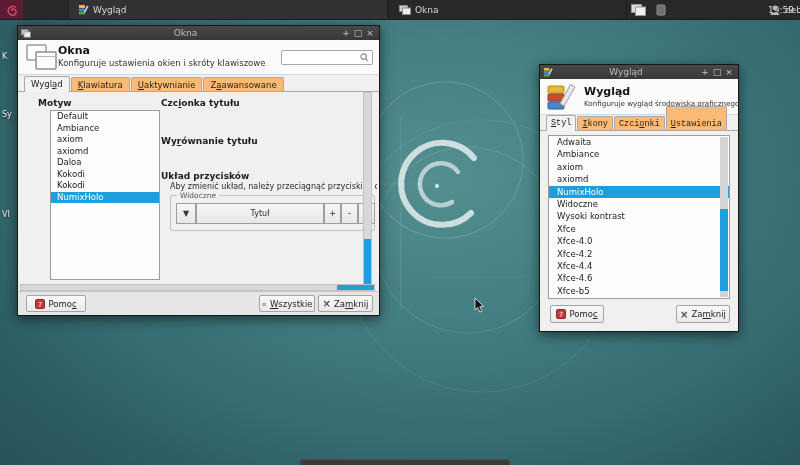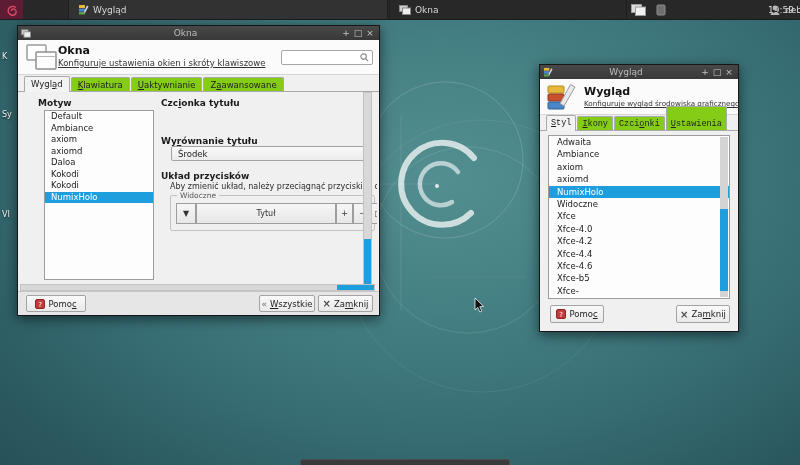--- a/index.html
+++ b/index.html
@@ -37,25 +37,25 @@
     box-shadow:0 3px 12px rgba(0,0,0,.55);z-index:10;}
   .window *{box-sizing:border-box;}
   .titlebar{position:absolute;left:0;top:0;right:0;height:14px;
     background:linear-gradient(#484848,#383838);display:flex;align-items:center;
     color:#c2c2c2;font-size:9px;padding:0 3px;}
   .tb-title{flex:1;text-align:center;color:#bdbdbd;}
   .tb-btn{width:12px;text-align:center;font-size:9px;line-height:14px;color:#c5c5c5;}
   .win-header{position:absolute;left:0;right:0;background:#fbfbfb;
     border-bottom:1px solid #d6d6d6;}
   .hdr-title{position:absolute;font-size:11px;font-weight:bold;color:#141414;}
-  .hdr-sub{position:absolute;font-size:8.5px;color:#333;white-space:nowrap;text-decoration:underline;}
+  .hdr-sub{position:absolute;font-size:8.5px;color:#333;white-space:nowrap;}
   .tabbar{position:absolute;left:0;right:0;display:flex;align-items:flex-end;
     padding-left:6px;border-bottom:1px solid #a9a9a9;}
   .tab{font-size:8.5px;color:#222;padding:2px 6px 1px;margin-right:1px;
-    border:1px solid #a9a9a9;border-bottom:none;background:#84cc16;
+    border:1px solid #a9a9a9;border-bottom:none;background:#fdba74;
     border-radius:2px 2px 0 0;position:relative;}
   .tab.active{background:#f3f3f3;padding-bottom:3px;margin-bottom:-1px;z-index:2;}
   u{text-decoration:underline;}
   .listbox{position:absolute;background:#fdfdfd;border:1px solid #9c9c9c;overflow:hidden;}
   .list-item{padding-left:6px;font-size:8.5px;color:#1b1b1b;white-space:nowrap;}
   .list-item.selected{background:#1f9ede;color:#fff;}
   .sec-label{position:absolute;font-size:9px;font-weight:bold;color:#1b1b1b;white-space:nowrap;}
   .btn{background:linear-gradient(#f9f9f9,#e9e9e9);border:1px solid #a3a3a3;
     border-radius:2px;font-size:8.5px;color:#222;display:flex;align-items:center;
     justify-content:center;gap:3px;position:absolute;}
@@ -176,46 +176,43 @@
 
   <div class="tabbar" style="top:49px;height:17px;">
     <div class="tab active">Wygl<u>ą</u>d</div>
     <div class="tab"><u>K</u>lawiatura</div>
     <div class="tab"><u>U</u>aktywnianie</div>
     <div class="tab">Z<u>a</u>awansowane</div>
   </div>
 
   <div style="position:absolute;left:0;top:66px;width:359px;height:192px;overflow:hidden;">
     <div class="sec-label" style="left:20px;top:6px;">Motyw</div>
-    <div class="listbox" style="left:26px;top:18px;width:110px;height:170px;">
+    <div class="listbox" style="left:32px;top:18px;width:110px;height:170px;">
       <div class="list-item" style="height:11.5px;line-height:11.5px">Default</div>
       <div class="list-item" style="height:11.5px;line-height:11.5px">Ambiance</div>
       <div class="list-item" style="height:11.5px;line-height:11.5px">axiom</div>
       <div class="list-item" style="height:11.5px;line-height:11.5px">axiomd</div>
       <div class="list-item" style="height:11.5px;line-height:11.5px">Daloa</div>
       <div class="list-item" style="height:11.5px;line-height:11.5px">Kokodi</div>
       <div class="list-item" style="height:11.5px;line-height:11.5px">Kokodi</div>
       <div class="list-item selected" style="height:11.5px;line-height:11.5px">NumixHolo</div>
     </div>
 
     <div class="sec-label" style="left:143px;top:6px;">Czc<u>i</u>onka tytułu</div>
 
     <div class="sec-label" style="left:143px;top:44px;">Wy<u>r</u>ównanie tytułu</div>
-    <div class="combo" style="left:153px;top:54px;width:196px;height:15px;">
-      <span>Środek</span>
-    </div>
 
     <div class="sec-label" style="left:143px;top:79px;">Układ przycisków</div>
     <div class="hint" style="left:152px;top:90px;width:207px;">Aby zmienić układ, należy przeciągnąć przyciski w odpowiednie</div>
 
     <div class="fieldset" style="left:152px;top:103px;width:205px;height:36px;">
       <span class="fs-legend">Widoczne</span>
       <div style="position:absolute;left:5px;top:7px;display:flex;">
         <span class="mini-btn" style="width:20px">▼</span>
-        <span class="mini-btn" style="width:140px">Tytuł</span>
+        <span class="mini-btn" style="width:128px">Tytuł</span>
         <span class="mini-btn" style="width:17px">+</span>
         <span class="mini-btn" style="width:17px">–</span>
         <span class="mini-btn" style="width:17px">□</span>
       </div>
     </div>
 
 
     <div class="sb-track" style="left:345px;top:0;width:9px;height:192px;">
       <div class="sb-thumb" style="left:0;right:0;top:146px;height:46px;"></div>
     </div>
@@ -276,20 +273,21 @@
     <div class="tab" style="padding:12px 4px 1px"><u>U</u>stawienia</div>
   </div>
 
   <div class="listbox" style="left:8px;top:70px;width:182px;height:164px;">
     <div class="list-item" style="height:12.4px;line-height:12.4px;padding-left:8px">Adwaita</div>
     <div class="list-item" style="height:12.4px;line-height:12.4px;padding-left:8px">Ambiance</div>
     <div class="list-item" style="height:12.4px;line-height:12.4px;padding-left:8px">axiom</div>
     <div class="list-item" style="height:12.4px;line-height:12.4px;padding-left:8px">axiomd</div>
     <div class="list-item selected" style="height:12.4px;line-height:12.4px;padding-left:8px">NumixHolo</div>
     <div class="list-item" style="height:12.4px;line-height:12.4px;padding-left:8px">Widoczne</div>
+    <div class="list-item" style="height:12.4px;line-height:12.4px;padding-left:8px">Wysoki kontrast</div>
     <div class="list-item" style="height:12.4px;line-height:12.4px;padding-left:8px">Xfce</div>
     <div class="list-item" style="height:12.4px;line-height:12.4px;padding-left:8px">Xfce-4.0</div>
     <div class="list-item" style="height:12.4px;line-height:12.4px;padding-left:8px">Xfce-4.2</div>
     <div class="list-item" style="height:12.4px;line-height:12.4px;padding-left:8px">Xfce-4.4</div>
     <div class="list-item" style="height:12.4px;line-height:12.4px;padding-left:8px">Xfce-4.6</div>
     <div class="list-item" style="height:12.4px;line-height:12.4px;padding-left:8px">Xfce-b5</div>
     <div class="list-item" style="height:12.4px;line-height:12.4px;padding-left:8px">Xfce-</div>
     <div class="sb-track" style="right:1px;top:1px;width:8px;height:160px;border:none;background:#d4d4d4;">
       <div class="sb-thumb" style="left:0;right:0;top:72px;height:82px;"></div>
     </div>

